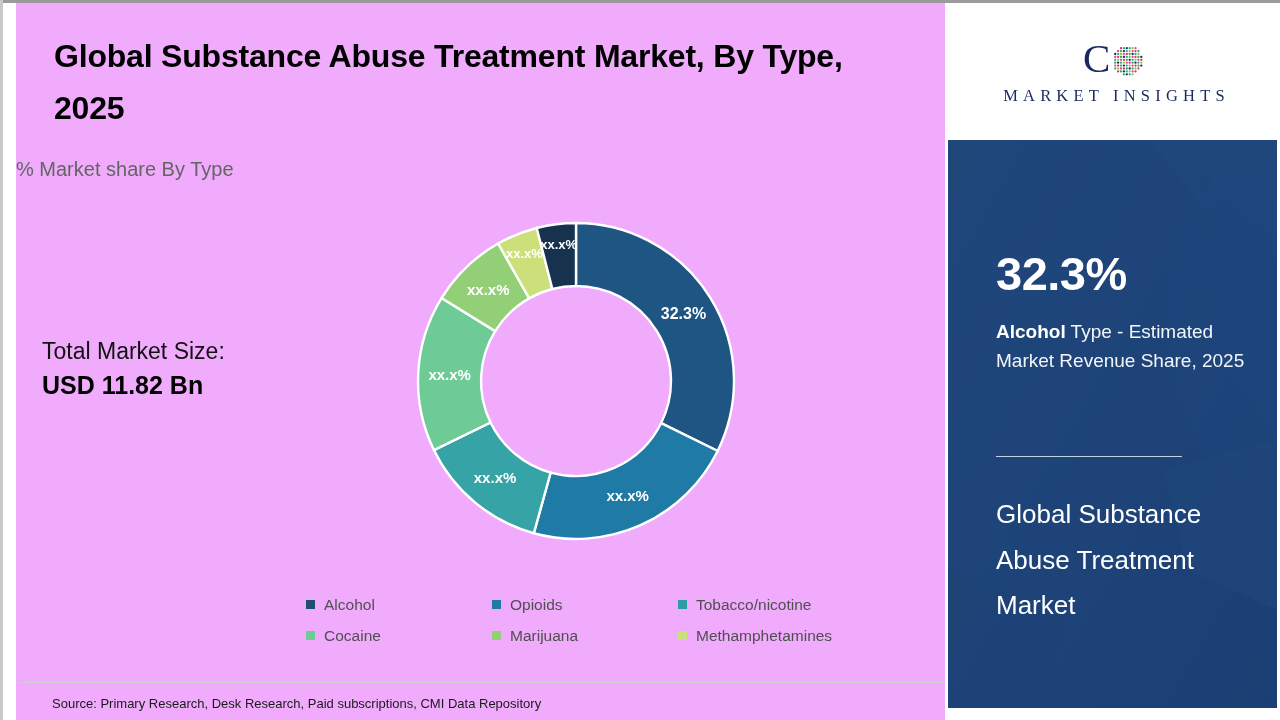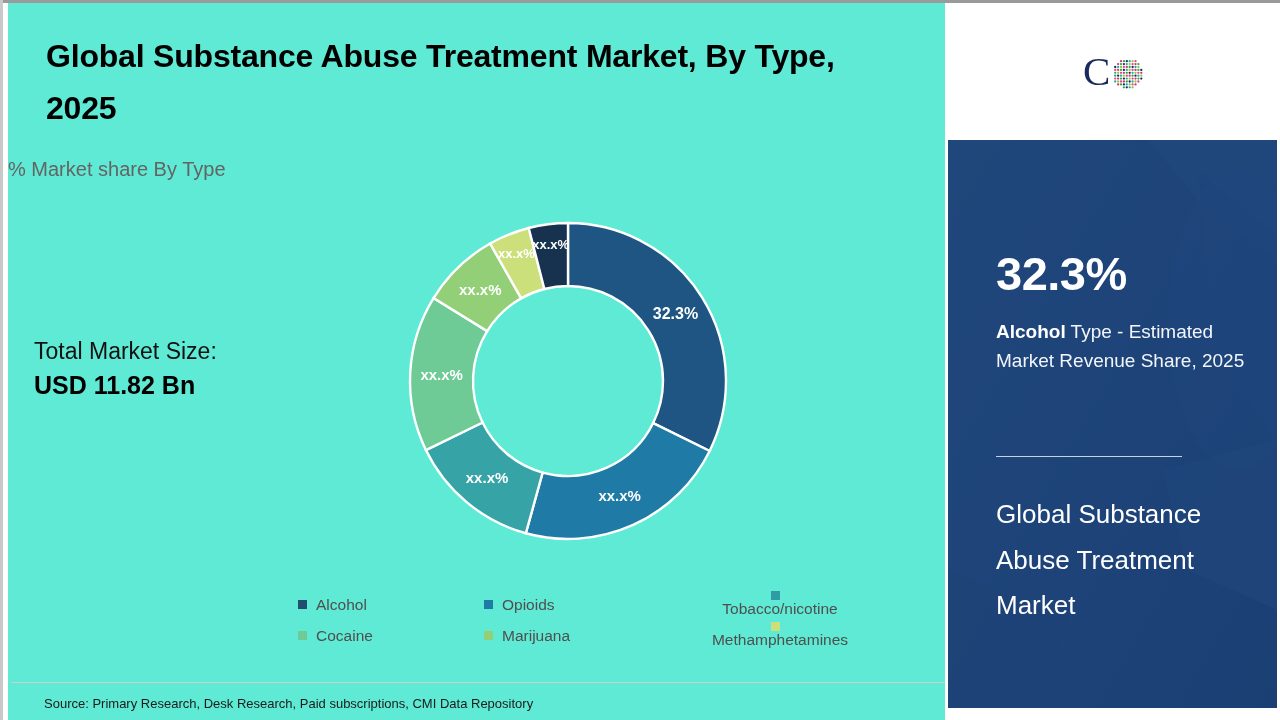--- a/index.html
+++ b/index.html
@@ -21,23 +21,23 @@
     position: absolute; left: 0; top: 0; width: 1280px; height: 3px;
     background: #9a9a9a;
   }
   .edge-left {
     position: absolute; left: 0; top: 0; width: 3px; height: 720px;
     background: #c9c9c9;
   }
 
   
   .left-col {
-    position: absolute; left: 8px; top: 3px;
+    position: absolute; left: 16px; top: 3px;
     width: 945px; height: 717px;
-    background: #5eead4;
+    background: #f0abfc;
   }
 
   .main-title {
     position: absolute;
     left: 38px; top: 28px;
     width: 850px;
     font-size: 32px;
     font-weight: bold;
     line-height: 1.62;
     color: #000000;
@@ -102,21 +102,21 @@
     align-items: center;
   }
   .legend-item {
     display: flex;
     align-items: center;
     font-size: 15.5px;
     color: #4f4f4f;
   }
   .legend-item.c1 { width: 186px; }
   .legend-item.c2 { width: 186px; }
-  .legend-item.c3 { width: 220px; flex-direction: column; }
+  .legend-item.c3 { width: 220px; }
   .legend-swatch {
     width: 9px; height: 9px;
     margin-right: 9px;
     flex: 0 0 auto;
     display: inline-block;
   }
 
   
   .source-rule {
     position: absolute;
@@ -401,20 +401,21 @@
                 <circle cx="21.6" cy="27.400000000000002" r="1.15" fill="#e8467c"></circle>
                 <circle cx="24.5" cy="27.400000000000002" r="1.15" fill="#d6336c"></circle>
                 <circle cx="12.900000000000002" cy="30.300000000000004" r="1.15" fill="#2fa84f"></circle>
                 <circle cx="15.8" cy="30.300000000000004" r="1.15" fill="#1b2a5e"></circle>
                 <circle cx="18.700000000000003" cy="30.300000000000004" r="1.15" fill="#2aa9a0"></circle>
                 <circle cx="21.6" cy="30.300000000000004" r="1.15" fill="#8ec63f"></circle>
               </g>
           </svg>
         </span>
       </div>
+      <div class="logo-sub">MARKET INSIGHTS</div>
     </div>
 
     <div class="blue-panel">
       <svg class="bg-art" width="329" height="568" viewBox="0 0 329 568" preserveAspectRatio="none">
         <defs>
           <linearGradient id="bgGrad" x1="0" y1="0" x2="1" y2="1">
             <stop offset="0%" stop-color="#27507f"></stop>
             <stop offset="60%" stop-color="#1d4379"></stop>
             <stop offset="100%" stop-color="#193a6b"></stop>
           </linearGradient>

